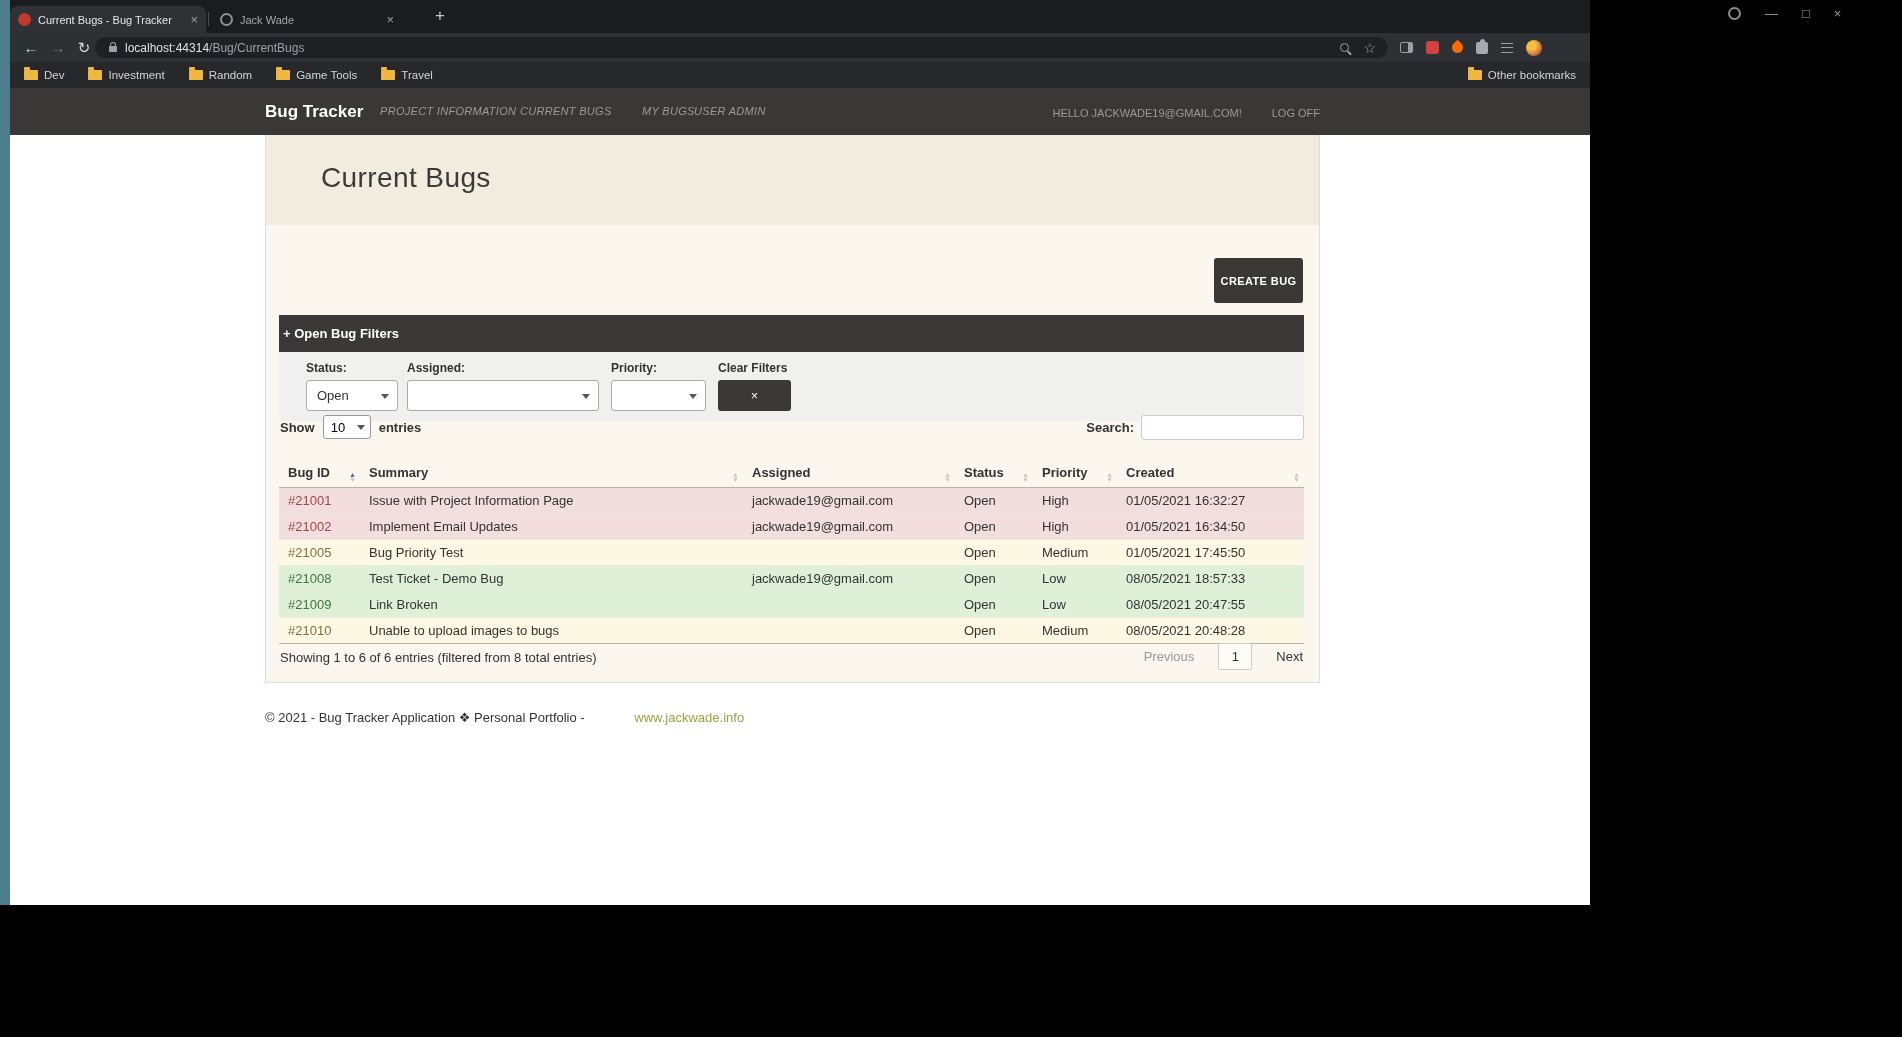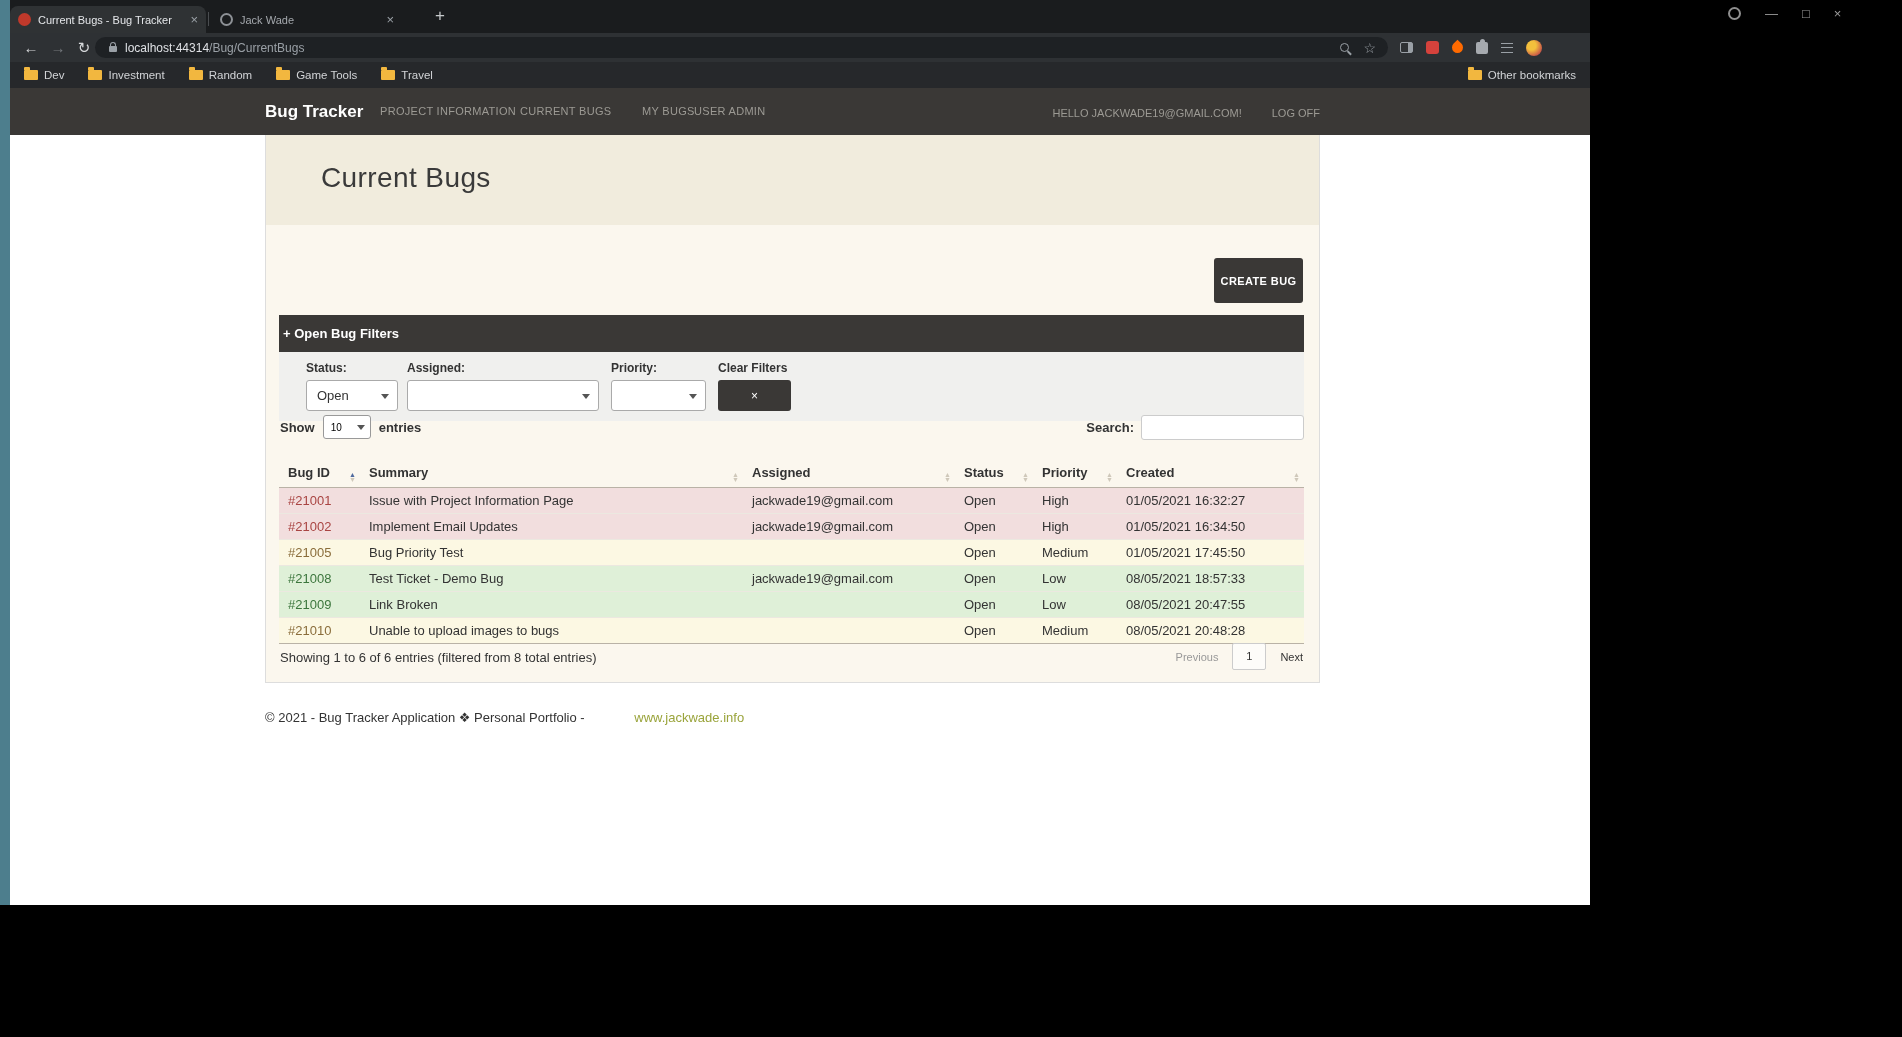--- a/index.html
+++ b/index.html
@@ -55,21 +55,21 @@
   .bm-item { display:flex; align-items:center; gap:6px; white-space:nowrap; }
   .folder-icon { width:14px; height:10px; background:#f2b73f; border-radius:1px; position:relative; flex:0 0 auto; }
   .folder-icon::before { content:''; position:absolute; top:-3px; left:0; width:6px; height:3px; background:#f2b73f; border-radius:1px 1px 0 0; }
   .bm-other { margin-left:auto; display:flex; align-items:center; gap:6px; }
 
   
   .page { position:absolute; left:0; top:88px; width:1580px; height:817px; background:#fff; overflow:hidden; }
 
   .site-navbar { position:relative; height:47px; background:var(--navbar_bg); }
   .brand { position:absolute; left:255px; top:0; line-height:47px; color:#fff; font-size:17px; font-weight:bold; }
-  .nav-link { position:absolute; top:0; line-height:47px; font-size:11px; color:#9c9a94; letter-spacing:.3px; white-space:nowrap; }
+  .nav-link { position:absolute; top:0; line-height:47px; font-size:11px; color:#9c9a94; letter-spacing:.3px; white-space:nowrap;font-style:italic; }
   .nav-link.l1 { left:370px; } .nav-link.l2 { left:510px; } .nav-link.l3 { left:632px; } .nav-link.l4 { left:684px; }
   .nav-right { position:absolute; right:270px; top:0; height:49px; display:flex; align-items:center; gap:30px; font-size:11px; color:#9c9a94; }
 
   .container { position:absolute; left:255px; top:47px; width:1055px; height:548px; background:var(--body_cream); border:1px solid #ddd; border-top:none; }
   .jumbotron { height:90px; background:var(--jumbotron_bg); }
   .page-title { padding:27px 0 0 55px; font-size:28px; font-weight:500; color:#3a3a3a; letter-spacing:.4px; }
 
   .create-btn { position:absolute; right:16px; top:123px; width:89px; height:45px; background:var(--dark_btn); color:#fff; font-size:11px; font-weight:bold; letter-spacing:.4px; border:none; border-radius:3px; }
 
   .filters-head { position:absolute; left:13px; top:180px; width:1025px; height:37px; background:var(--dark_btn); color:#fff; font-size:13px; font-weight:bold; line-height:37px; padding-left:4px; }
@@ -78,39 +78,39 @@
   .f-status-l { left:27px; } .f-assigned-l { left:128px; } .f-priority-l { left:332px; } .f-clear-l { left:439px; }
   .select-wrap { position:absolute; top:28px; height:31px; }
   .select-wrap select { width:100%; height:31px; appearance:none; -webkit-appearance:none; border:1px solid #aaa; border-radius:3px; background:#fff; font-size:13px; color:#333; padding:0 20px 0 10px; font-family:"Liberation Sans", sans-serif; }
   .select-wrap::after { content:''; position:absolute; right:9px; top:14px; border-left:4px solid transparent; border-right:4px solid transparent; border-top:5px solid #555; pointer-events:none; }
   .sw-status { left:27px; width:92px; } .sw-assigned { left:128px; width:192px; } .sw-priority { left:332px; width:95px; }
   .clear-btn { position:absolute; left:439px; top:28px; width:73px; height:31px; background:var(--dark_btn); color:#fff; border:none; border-radius:3px; font-size:12px; }
 
   .controls-row { position:absolute; left:13px; top:280px; width:1025px; height:26px; font-size:13px; color:#333; }
   .show-group { position:absolute; left:1px; top:0; display:flex; align-items:center; gap:8px; font-weight:600; }
   .show-select-wrap { position:relative; width:48px; height:24px; }
-  .show-select-wrap select { width:100%; height:24px; appearance:none; border:1px solid #999; border-radius:3px; background:#fff; font-size:10px; padding:0 16px 0 7px; font-family:"Liberation Sans", sans-serif; }
+  .show-select-wrap select { width:100%; height:24px; appearance:none; border:1px solid #999; border-radius:3px; background:#fff; font-size:13px; padding:0 16px 0 7px; font-family:"Liberation Sans", sans-serif; }
   .show-select-wrap::after { content:''; position:absolute; right:6px; top:10px; border-left:4px solid transparent; border-right:4px solid transparent; border-top:5px solid #555; pointer-events:none; }
   .search-group { position:absolute; right:0; top:0; display:flex; align-items:center; gap:7px; font-weight:600; }
   .search-group input { width:163px; height:25px; border:1px solid #ccc; border-radius:3px; background:#fff; padding:0 7px; font-size:13px; font-family:"Liberation Sans", sans-serif; }
 
   .bug-table { position:absolute; left:13px; top:325px; width:1025px; border-collapse:collapse; table-layout:fixed; }
   .bug-table th { height:27px; font-size:13px; color:#333; text-align:left; padding:0 4px 0 9px; border-bottom:1px solid #b9b2a6; }
   .bug-table td { height:26px; font-size:13px; color:#333; padding:0 4px 0 9px; white-space:nowrap; overflow:hidden; border-top:1px solid rgba(0,0,0,0.06); }
   .bug-table tbody tr:last-child td { border-bottom:1px solid #b9b2a6; }
   .sorters { float:right; display:inline-flex; flex-direction:column; font-size:7px; line-height:5px; color:#cfc8ba; margin-top:7px; }
   .sorters .on { color:#4f6a9e; }
   tr.row-danger { background:var(--danger_bg); } tr.row-warning { background:var(--warning_bg); } tr.row-success { background:var(--success_bg); }
   .bug-link { text-decoration:none; cursor:pointer; }
   tr.row-danger .bug-link { color:var(--danger_link); }
   tr.row-warning .bug-link { color:var(--warning_link); }
   tr.row-success .bug-link { color:var(--success_link); }
 
   .summary-text { position:absolute; left:14px; top:515px; font-size:13px; color:#333; }
-  .pagination { position:absolute; right:16px; top:508px; height:27px; display:flex; align-items:center; gap:14px; font-size:11px; }
+  .pagination { position:absolute; right:16px; top:508px; height:27px; display:flex; align-items:center; gap:24px; font-size:13px; }
   .page-prev { color:#999; }
   .page-current { width:34px; height:27px; background:#fdfcf9; border:1px solid #ccc; border-radius:2px; text-align:center; line-height:25px; color:#333; }
   .page-next { color:#333; }
 
   .site-footer { position:absolute; left:255px; top:622px; font-size:13px; color:#333; white-space:nowrap; }
   .site-footer a { color:var(--olive_link); text-decoration:none;margin-left:46px; }
 </style>
 </head>
 <body>
 

